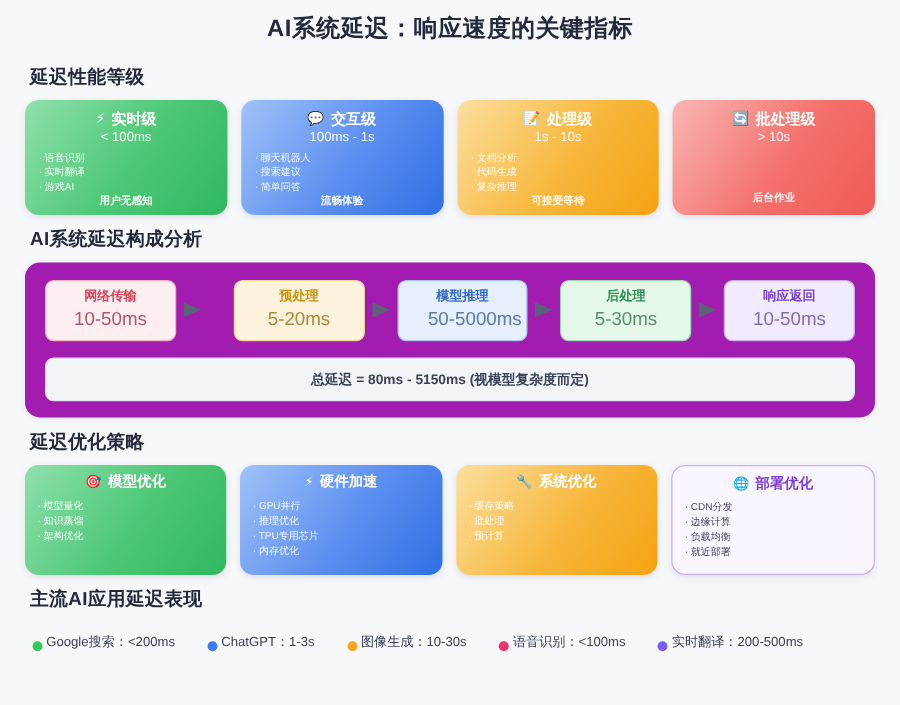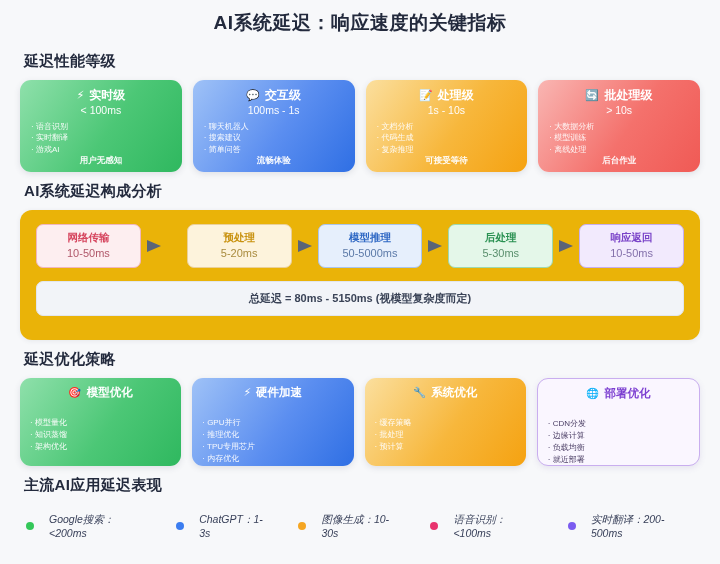--- a/index.html
+++ b/index.html
@@ -76,50 +76,50 @@
     font-weight: bold;
   }
 
   .grad-green { background: linear-gradient(125deg,#8fe0ab 0%,#4cc776 55%,#2fb85f 100%); }
   .grad-blue  { background: linear-gradient(125deg,#9fc2f7 0%,#5b8ef0 55%,#2f6fe4 100%); }
   .grad-amber { background: linear-gradient(125deg,#fbdf9e 0%,#f7b73c 55%,#f5a211 100%); }
   .grad-red   { background: linear-gradient(125deg,#f9b6b3 0%,#f4716c 55%,#f05a55 100%); }
 
   
   .flow-panel {
-    background: #eab308;
+    background: #a21caf;
     border-radius: 12px;
-    padding: 14px 16px 24px 16px;
+    padding: 14px 16px 13px 16px;
     box-shadow: 0 1px 5px rgba(60,70,90,.09);
   }
   .flow-row { display: flex; align-items: center; justify-content: space-between; }
   .flow-step {
     flex: 1 1 0;
     border-radius: 7px;
     border: 1px solid;
     padding: 7px 4px 8px 4px;
     text-align: center;
   }
   .flow-name { font-size: 10.5px; font-weight: bold; line-height: 1.1; }
-  .flow-val  { font-size: 11px; margin-top: 3px; }
+  .flow-val  { font-size: 15px; margin-top: 3px; }
   .flow-arrow {
     width: 26px;
     flex: 0 0 26px;
     display: flex;
     align-items: center;
     justify-content: center;
   }
   .flow-arrow svg { display: block; }
 
   .fs-pink   { background:#fdeef0; border-color:#f0b6bf; }
   .fs-pink   .flow-name { color:#d6455e; } .fs-pink .flow-val { color:#b0586a; }
   .fs-yellow { background:#fdf3dc; border-color:#ead09a;margin-left:20px; }
   .fs-yellow .flow-name { color:#c9920f; } .fs-yellow .flow-val { color:#a98b3e; }
   .fs-blue   { background:#e6effc; border-color:#a9c4ee; }
-  .fs-blue   .flow-name { color:#2f68c4; } .fs-blue .flow-val { color:#5c7aa8; }
+  .fs-blue   .flow-name { color:#2f68c4; } .fs-blue .flow-val { color:#5c7aa8;text-align:right; }
   .fs-green  { background:#e4f7e9; border-color:#9dd9b0; }
   .fs-green  .flow-name { color:#2a9152; } .fs-green .flow-val { color:#5a8f6d; }
   .fs-purple { background:#f2eafd; border-color:#c6aeee; }
   .fs-purple .flow-name { color:#7a43c8; } .fs-purple .flow-val { color:#8470ab; }
 
   .total-bar {
     margin-top: 13px;
     background: #f2f4f8;
     border: 1px solid #e2e6ee;
     border-radius: 7px;
@@ -144,21 +144,21 @@
     display: flex;
     align-items: center;
     justify-content: center;
     gap: 5px;
     font-size: 11.5px;
     font-weight: bold;
     line-height: 1;
   }
   .opt-icon { font-size: 10.5px; line-height: 1; }
   .opt-bullets {
-    margin-top: 19px;
+    margin-top: 7px;
     font-size: 8px;
     line-height: 1.5;
     opacity: .93;
   }
   .opt-bullets div::before { content: "· "; }
   .opt-white {
     background: #faf6ff;
     border: 1px solid #c9aeef;
     color: #4f3f72;
     box-shadow: 0 2px 6px rgba(100,70,160,.12);
@@ -166,21 +166,21 @@
   .opt-white .opt-head { color: #7c3fd1; }
   .opt-white .opt-bullets { opacity: 1; color: #4a3d64; }
 
   
   .legend-row {
     display: flex;
     align-items: center;
     gap: 26px;
     padding: 9px 6px 0 6px;
   }
-  .legend-item { display: flex; align-items: center; gap: 15px; font-size: 10.5px; color: #39415a; font-style: italic; }
+  .legend-item { display: flex; align-items: flex-end; gap: 3px; font-size: 10.5px; color: #39415a; }
   .legend-dot { width: 8px; height: 8px; border-radius: 50%; flex: 0 0 8px; }
 </style>
 </head>
 <body>
 
 <div class="page">
 
   <div class="main-title">AI系统延迟：响应速度的关键指标</div>
 
   <div class="section-title">延迟性能等级</div>
@@ -227,25 +227,20 @@
       </div>
       <div class="tier-footer">可接受等待</div>
     </div>
 
     <div class="tier-card grad-red">
       <div class="tier-head">
         <span class="tier-icon">🔄</span>
         <span>批处理级</span>
       </div>
       <div class="tier-range">&gt; 10s</div>
-      <div class="tier-bullets">
-        <div>大数据分析</div>
-        <div>模型训练</div>
-        <div>离线处理</div>
-      </div>
       <div class="tier-footer">后台作业</div>
     </div>
   </div>
 
   <div class="section-title">AI系统延迟构成分析</div>
 
   <div class="flow-panel">
     <div class="flow-row">
 
       <div class="flow-step fs-pink">

